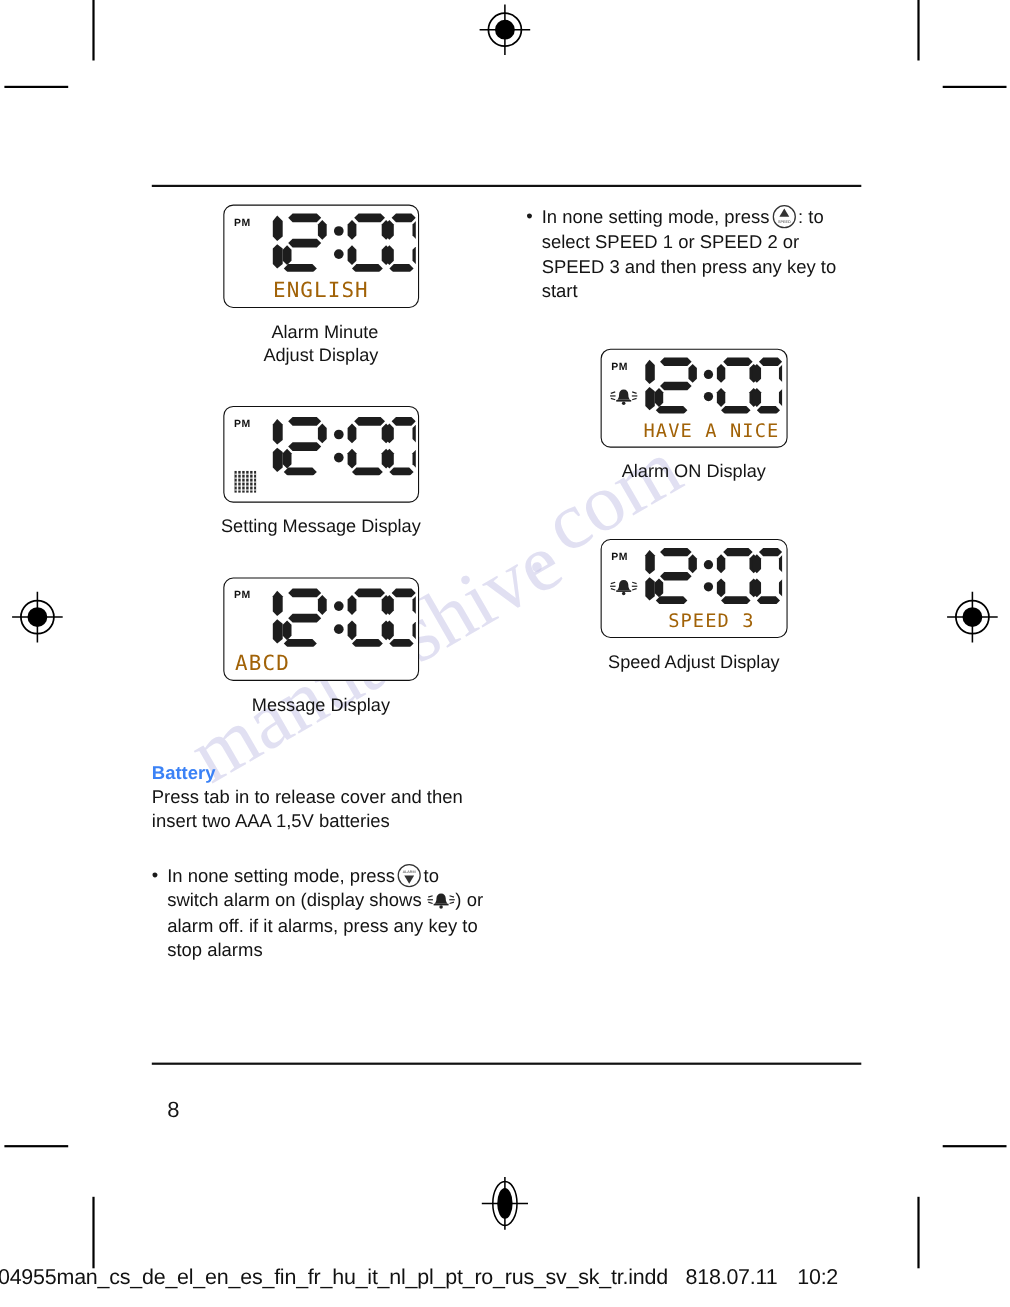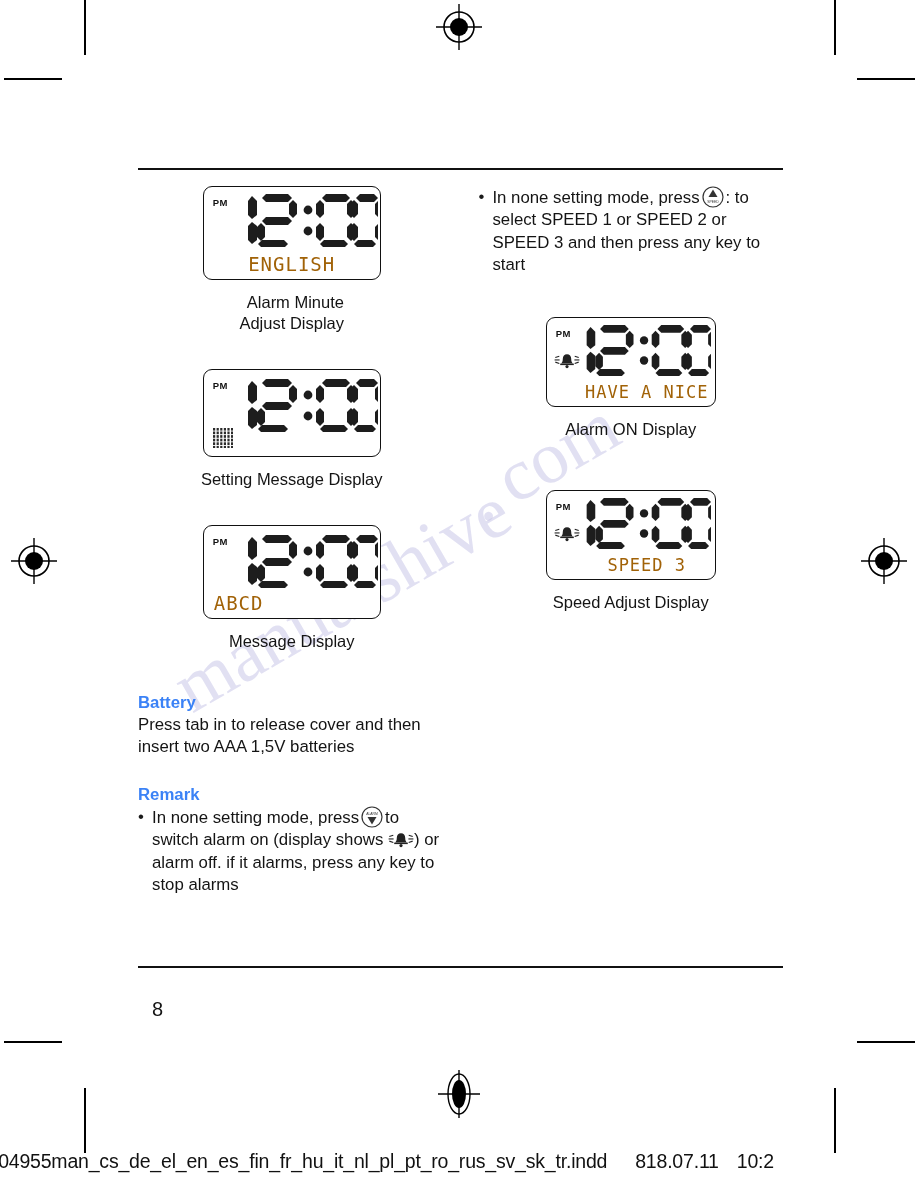--- a/index.html
+++ b/index.html
@@ -203,21 +203,21 @@
     top: 1150px;
     width: 960px;
     font-family: "Liberation Sans", sans-serif;
     font-size: 19.5px;
     letter-spacing: -0.2px;
     color: #111;
     white-space: nowrap;
     z-index: 5;
   }
   .filefooter .fname { }
-  .filefooter .fdate { margin-left: 28px; }
+  .filefooter .fdate { margin-left: 16px; }
   .filefooter .ftime { margin-left: 18px; }
 </style>
 </head>
 <body>
 
 <div id="page">
 
   <div class="cropmark cm-v" style="left:84px;top:0;height:55px;"></div>
   <div class="cropmark cm-h" style="left:4px;top:78px;width:58px;"></div>
 
@@ -417,21 +417,20 @@
         <div class="spacer-lg"></div>
 
         <div>
           <div class="sec-head">Battery</div>
           <div class="para">Press tab in to release cover and then insert two AAA 1,5V batteries</div>
         </div>
 
         <div class="spacer-sm"></div>
 
         <div>
-          <div class="sec-head">Remark</div>
           <div class="bullet-item">
             <div class="bullet-dot">•</div>
             <div class="bullet-body para"><span>In none setting mode, press</span><span class="btn-glyph"><svg width="22" height="22" viewBox="0 0 22 22" aria-hidden="true">
                     <circle cx="11" cy="11" r="10" fill="#fff" stroke="#333" stroke-width="1.2"></circle>
                     <text x="11" y="9" font-size="3.4" font-family="Liberation Sans, sans-serif" fill="#333" text-anchor="middle">ALARM</text>
                     <polygon points="6.5,11 15.5,11 11,18.5" fill="#333"></polygon>
                   </svg></span><span>to switch alarm on (display shows</span>
               <span class="bell-inline"><svg width="26" height="18" viewBox="0 0 26 18" aria-hidden="true">
                     <g fill="#222">
                       <path d="M13 2.2c-2.6 0-4.2 1.9-4.2 4.5 0 2.6-.7 3.9-1.7 4.8h11.8c-1-0.9-1.7-2.2-1.7-4.8 0-2.6-1.6-4.5-4.2-4.5z"></path>

